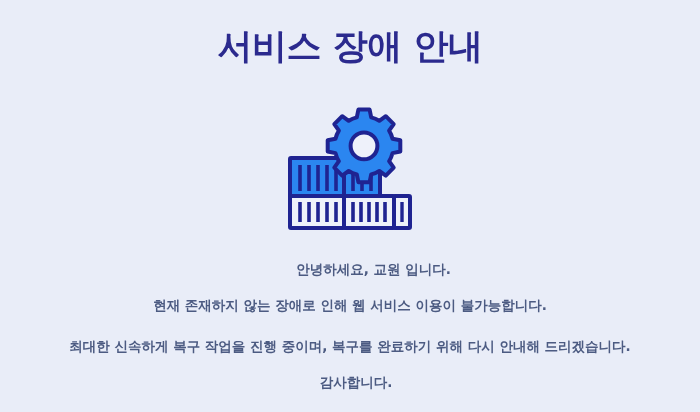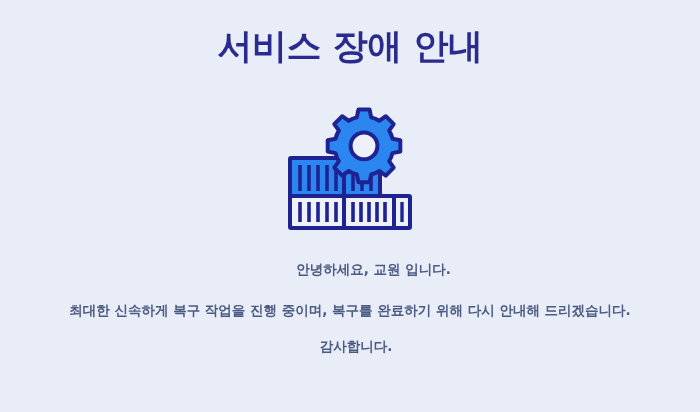--- a/index.html
+++ b/index.html
@@ -170,17 +170,18 @@
                L -21.8 -27.8
                L -15.3 -23.2
                A 27.5 27.5 0 0 1 -7.2 -26.6
                Z"></path>
       <circle cx="0" cy="1.9" r="13.4" fill="#eef1fa" stroke="#1f2391" stroke-width="4"></circle>
     </g>
   </svg>
 
   <div class="message-block">
     <span class="msg-line msg-greeting">안녕하세요, 교원 입니다.</span>
+    <span class="msg-line msg-detail-1">현재 존재하지 않는 장애로 인해 웹 서비스 이용이 불가능합니다.</span>
     <span class="msg-line msg-detail-2">최대한 신속하게 복구 작업을 진행 중이며, 복구를 완료하기 위해 다시 안내해 드리겠습니다.</span>
     <span class="msg-line msg-thanks">감사합니다.</span>
   </div>
 
 </div>
 
 </body></html>

